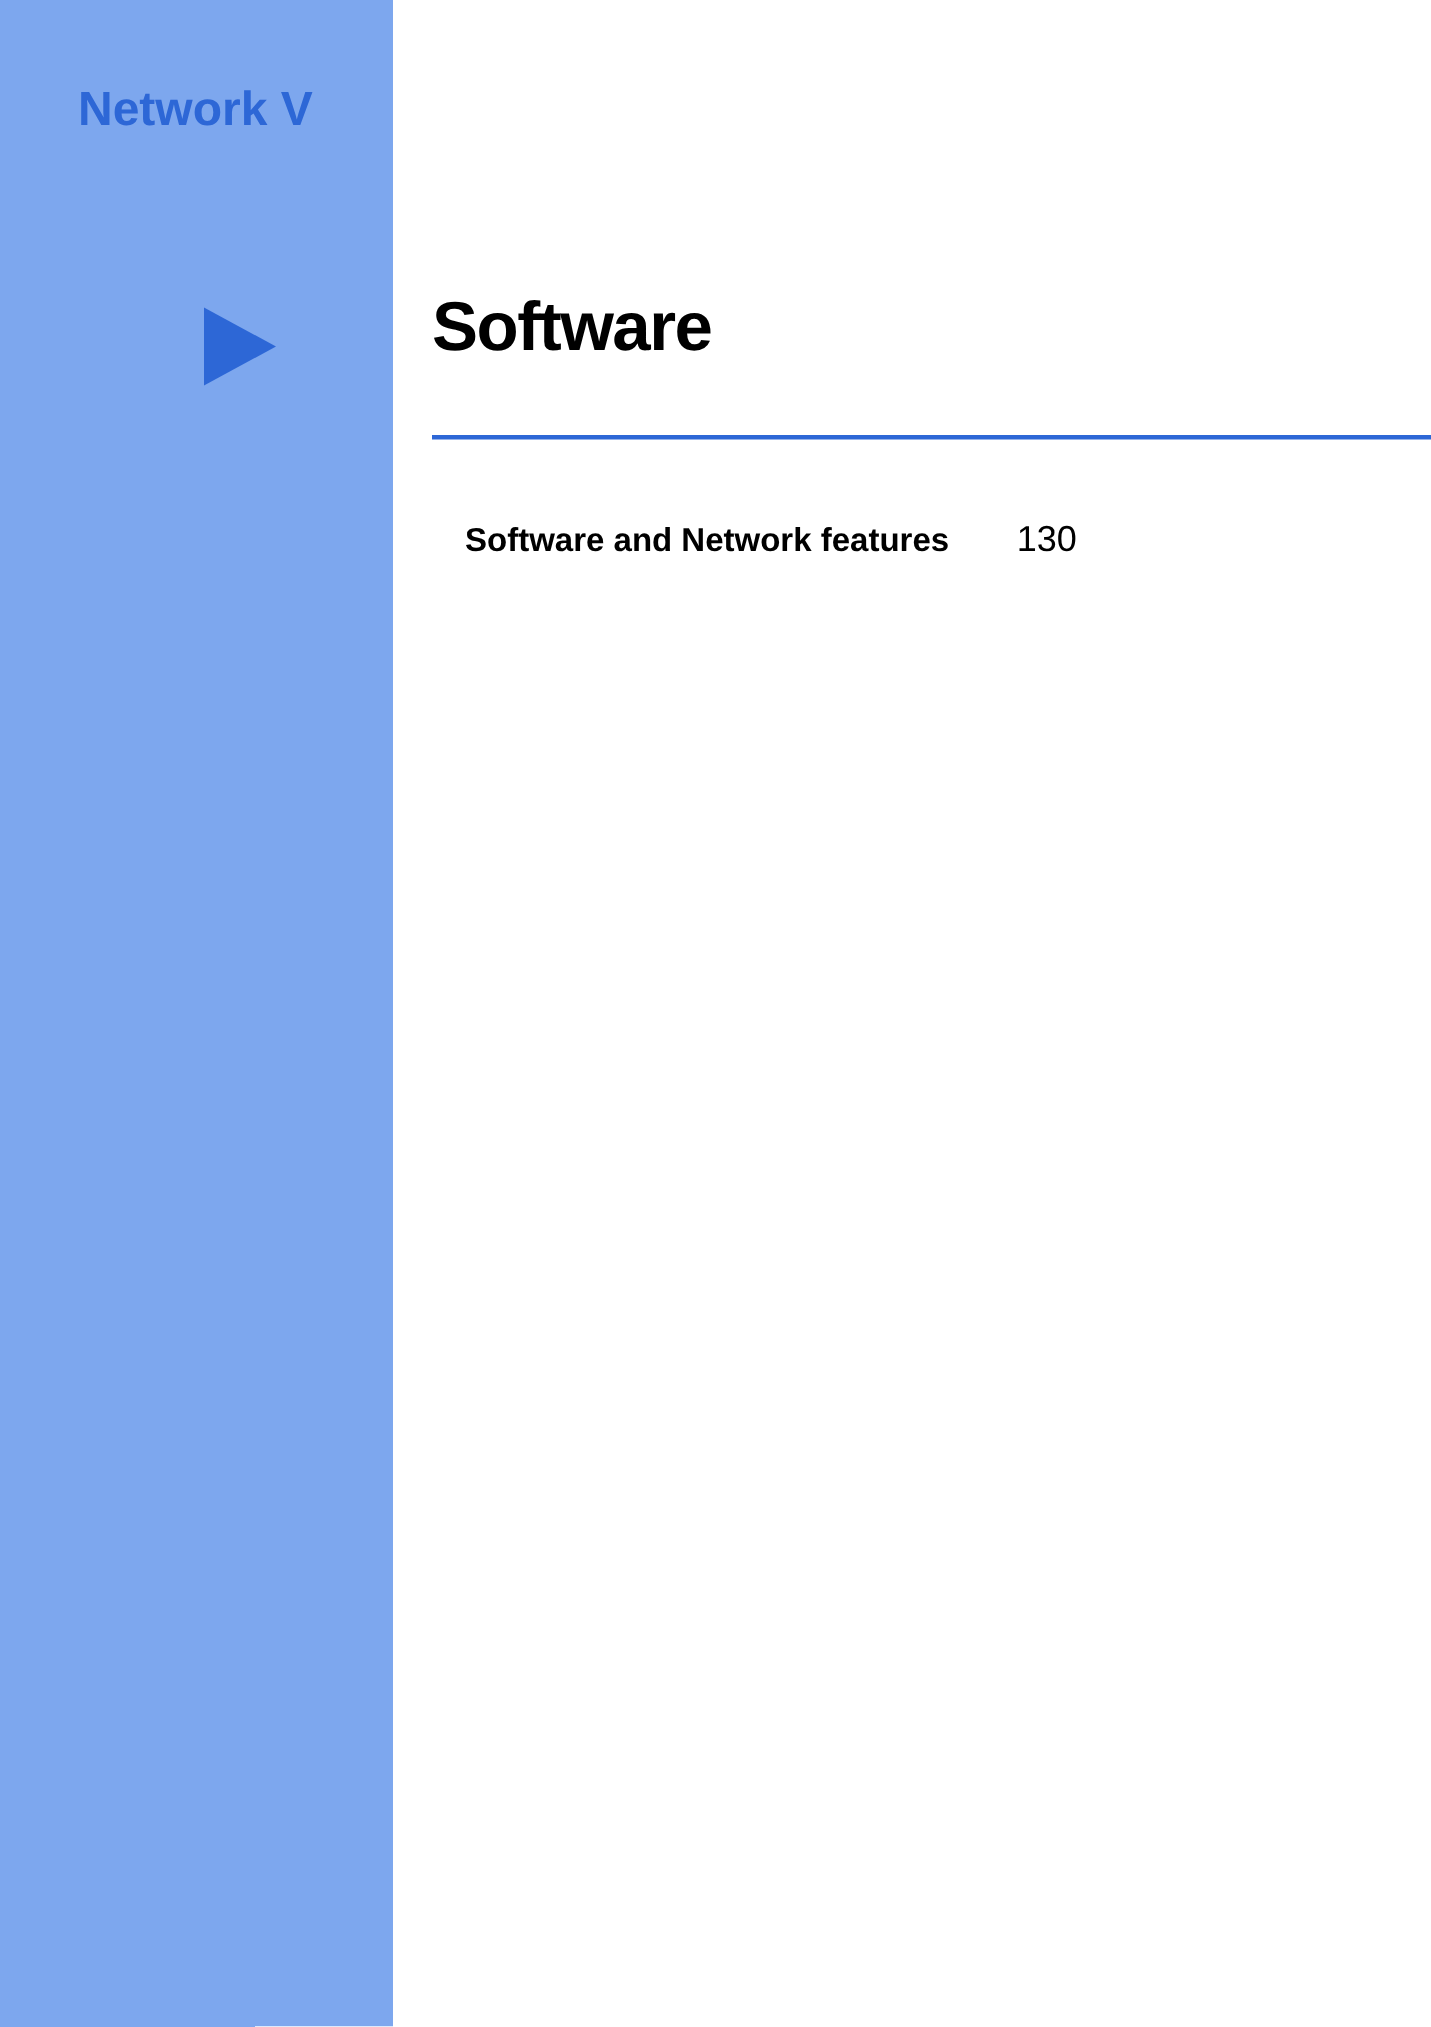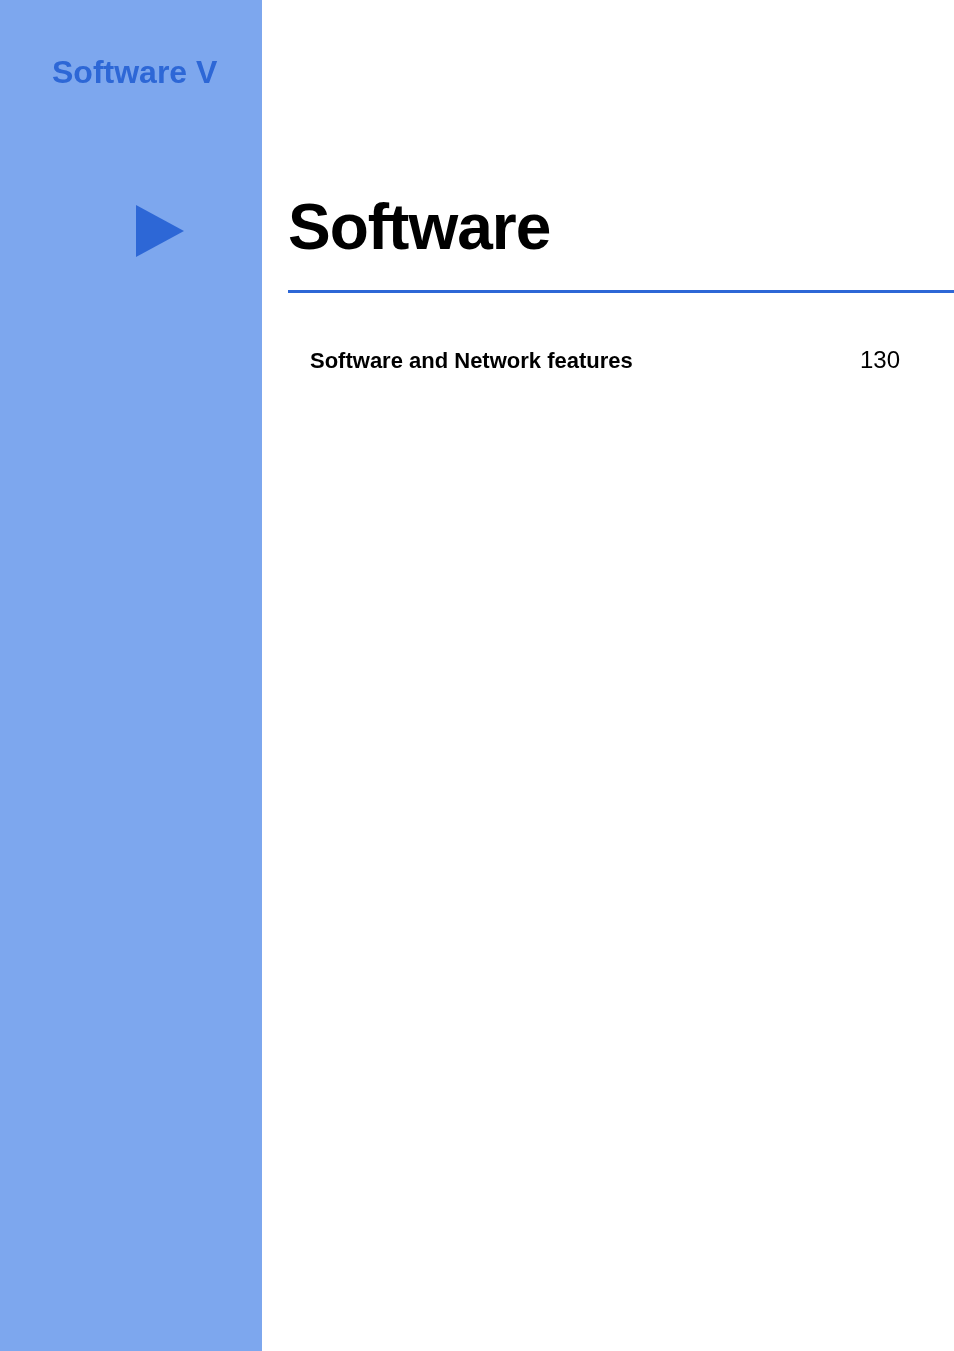--- a/index.html
+++ b/index.html
@@ -33,60 +33,60 @@
     width: 0;
     height: 0;
     border-top: 26px solid transparent;
     border-bottom: 26px solid transparent;
     border-left: 48px solid #2d67d6;
   }
   .main-title {
     position: absolute;
     left: 288px;
     top: 190px;
-    font-size: 64px;
+    font-size: 46px;
     font-weight: bold;
     color: #000000;
     letter-spacing: -1px;
   }
   .title-rule {
     position: absolute;
     left: 288px;
     top: 290px;
     width: 666px;
     height: 3px;
     background: #2d67d6;
   }
   .toc-row {
     position: absolute;
     left: 310px;
     top: 346px;
     width: 590px;
     display: flex;
-    justify-content: space-between;
     align-items: baseline;
+    gap: 45px;
   }
   .toc-title {
     font-size: 22px;
     font-weight: bold;
     color: #000000;
   }
   .toc-page {
     font-size: 24px;
     color: #000000;
   }
 </style>
 </head>
 <body>
 
 <div class="page">
 
   <div class="sidebar"></div>
 
-  <div class="section-label">Software V</div>
+  <div class="section-label">Network V</div>
 
   <div class="triangle-icon"></div>
 
   <div class="main-title">Software</div>
 
   <div class="title-rule"></div>
 
   <div class="toc-row">
     <span class="toc-title">Software and Network features</span>
     <span class="toc-page">130</span>

